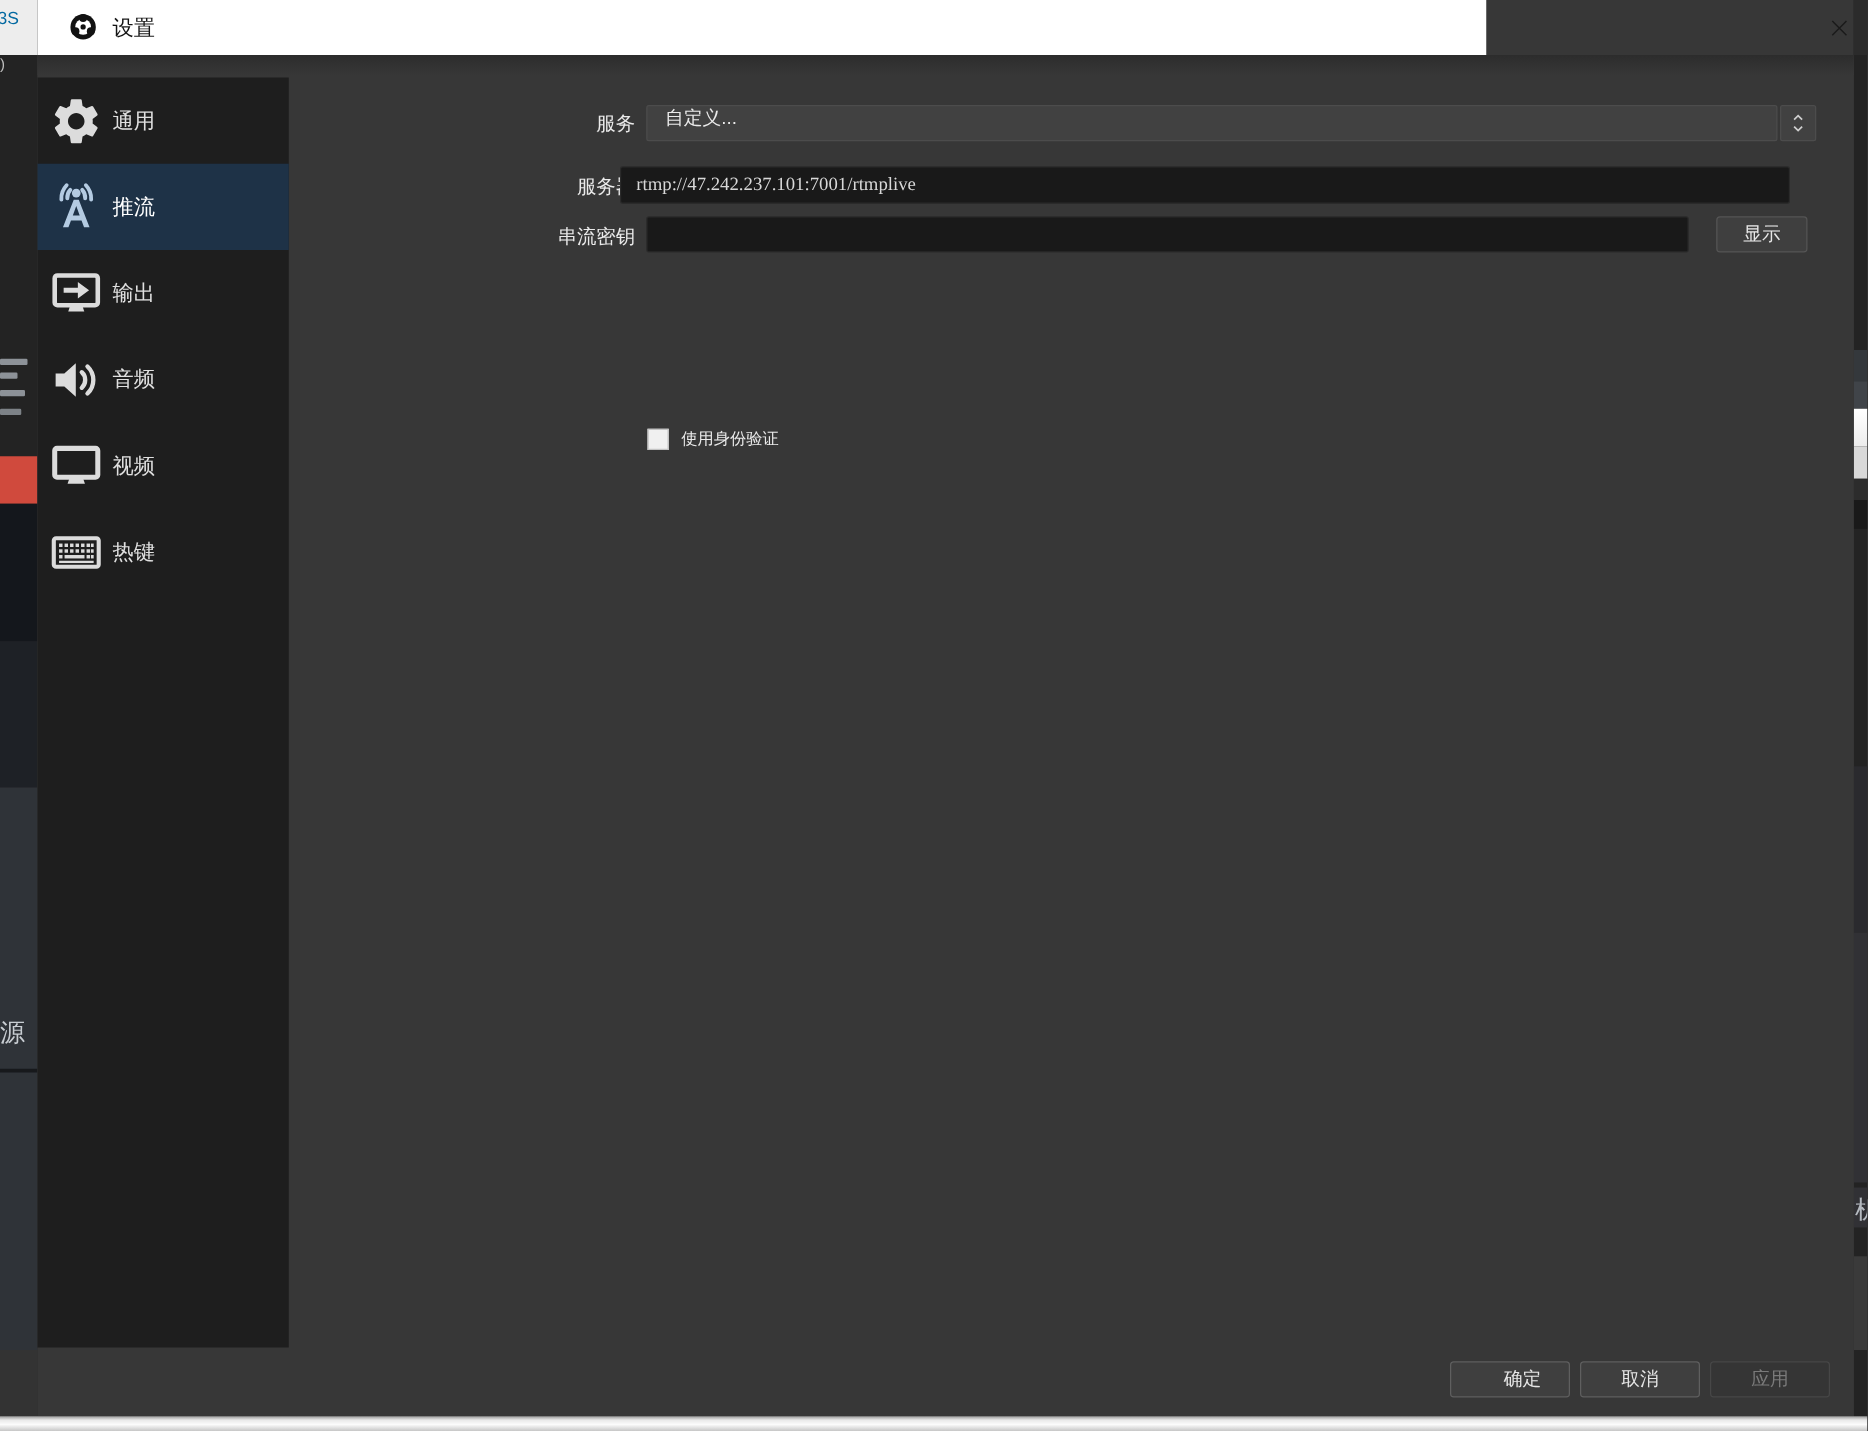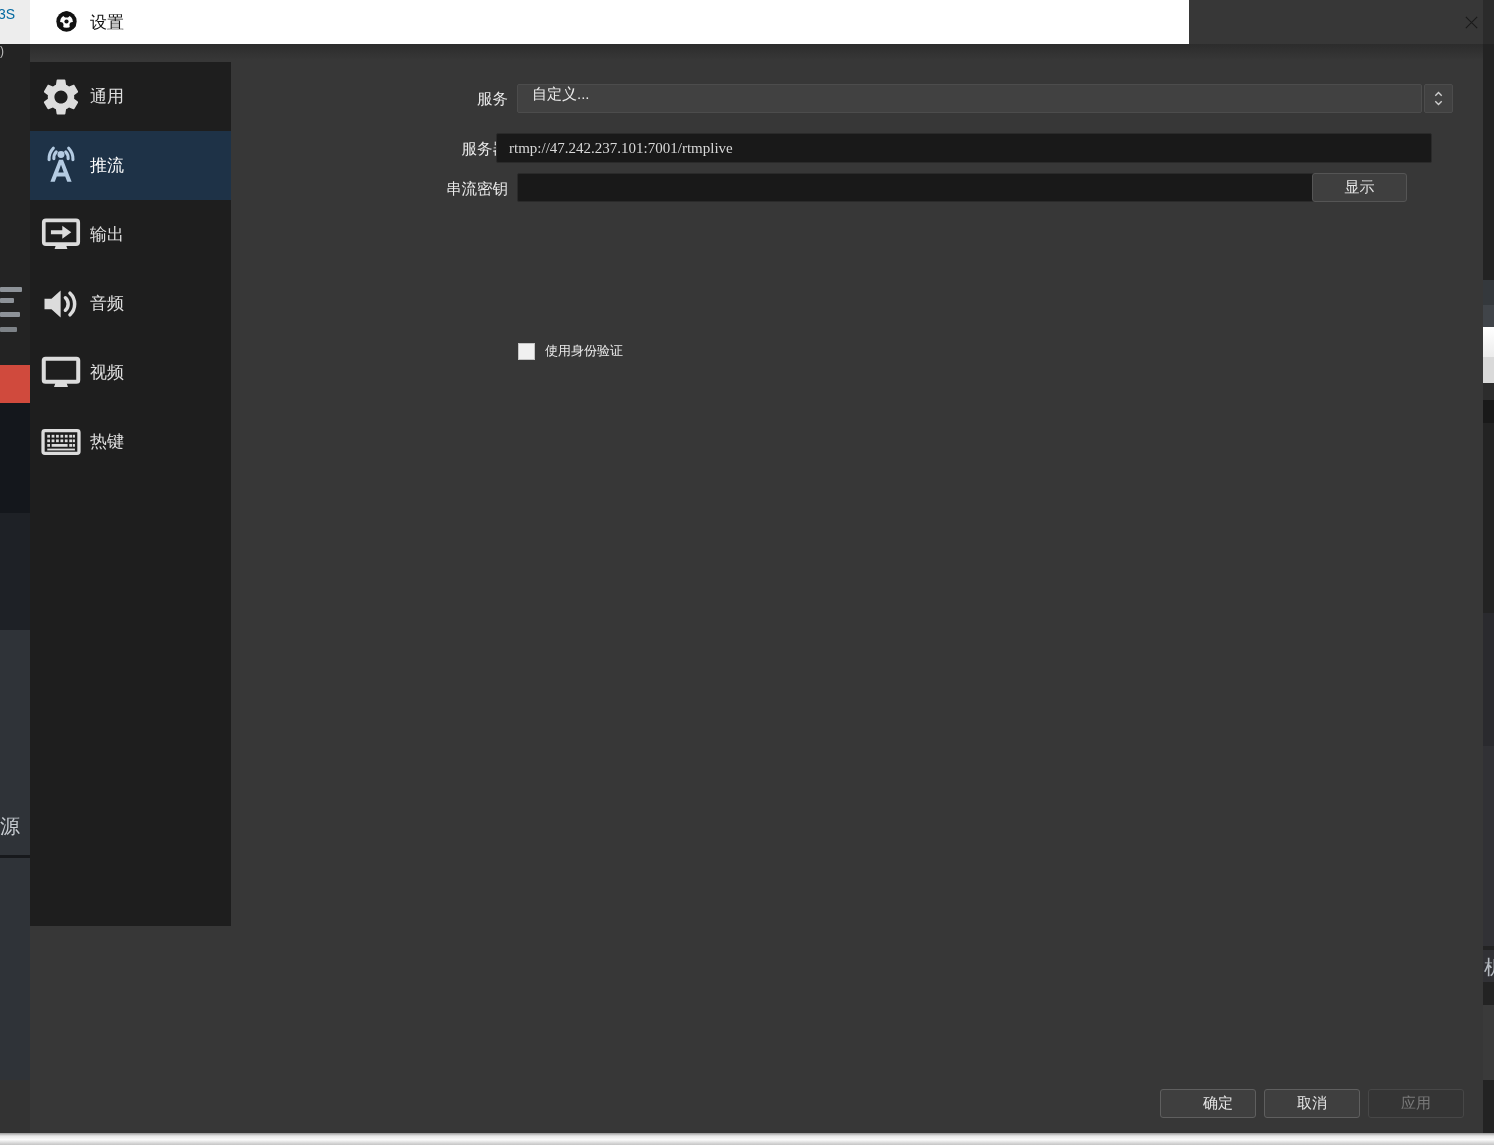--- a/index.html
+++ b/index.html
@@ -49,21 +49,21 @@
   .titlebar .title{position:absolute;left:60px;top:11px;font-size:17px;color:#141414;}
   .titlebar .close{position:absolute;left:1418px;top:0;width:46px;height:44px;
     display:flex;align-items:center;justify-content:center;cursor:pointer;}
 
   .dialog{left:30px;top:44px;width:1453px;height:1089px;background:#373737;z-index:1;
     border-bottom:1px solid #2a2a2a;}
   .dialog .topshadow{position:absolute;left:0;top:0;width:100%;height:16px;
     background:linear-gradient(180deg,#2c2c2c,#373737);}
 
   
-  .sidebar{position:absolute;left:0;top:18px;width:201px;height:864px;background:#1e1e1e;font-family:Liberation Serif, serif;}
+  .sidebar{position:absolute;left:0;top:18px;width:201px;height:1016px;background:#1e1e1e;font-family:Liberation Serif, serif;}
   .nav-item{height:69px;display:flex;align-items:center;cursor:pointer;}
   .nav-item .icn{width:44px;height:44px;margin-left:9px;flex:0 0 44px;}
   .nav-item .lbl{margin-left:7px;font-size:17px;color:#e0e0e0;}
   .nav-item svg .fillc{fill:#dcdcdc;}
   .nav-item svg .strokec{stroke:#dcdcdc;fill:none;}
   .nav-item.selected{background:#1e3247;}
   .nav-item.selected .lbl{color:#ffffff;}
   .nav-item.selected svg .fillc{fill:#b4cbe2;}
   .nav-item.selected svg .strokec{stroke:#b4cbe2;}
 
@@ -75,21 +75,21 @@
   .combo-spin{position:absolute;left:1394px;top:40px;width:29px;height:29px;background:#414141;
     border:1px solid #4c4c4c;border-radius:2px;box-sizing:border-box;cursor:pointer;
     display:flex;align-items:center;justify-content:center;}
   .txtinput{position:absolute;background:#191919;border:1px solid #2a2a2a;border-radius:2px;
     box-sizing:border-box;color:#d8d8d8;outline:none;}
   .srv{left:466px;top:89px;width:936px;height:30px;
     font-family:Liberation Serif, serif;font-size:15px;padding:0 12px;}
   .key{left:487px;top:129px;width:834px;height:29px;padding:0 12px;font-size:15px;}
   .btn{background:#3f3f3f;border:1px solid #5f5f5f;border-radius:3px;color:#e6e6e6;
     font-size:15px;font-family:"Liberation Sans",sans-serif;cursor:pointer;}
-  .showbtn{position:absolute;left:1282px;top:129px;width:95px;height:29px;border-color:#555;}
+  .showbtn{position:absolute;left:1343px;top:129px;width:73px;height:29px;border-color:#555;}
   .checkrow{position:absolute;left:488px;top:298px;display:flex;align-items:center;cursor:pointer;}
   .checkbox{width:17px;height:17px;background:#f0f0f0;border:1px solid #c4c4c4;box-sizing:border-box;}
   .checkrow .clabel{margin-left:10px;font-size:13px;color:#eaeaea;}
 
   
   .footer-btn{position:absolute;top:1045px;width:96px;height:29px;}
   .ok{left:1130px;padding-left:26px;}
   .cancel{left:1234px;}
   .apply{left:1338px;background:#353535;border-color:#474747;color:#7a7a7a;cursor:default;}
 </style>

